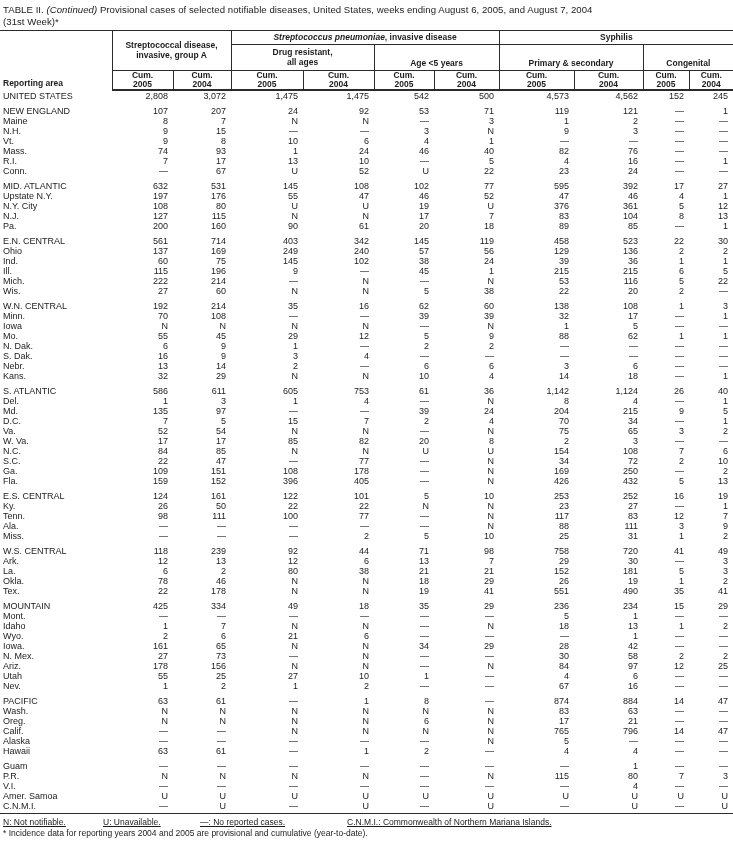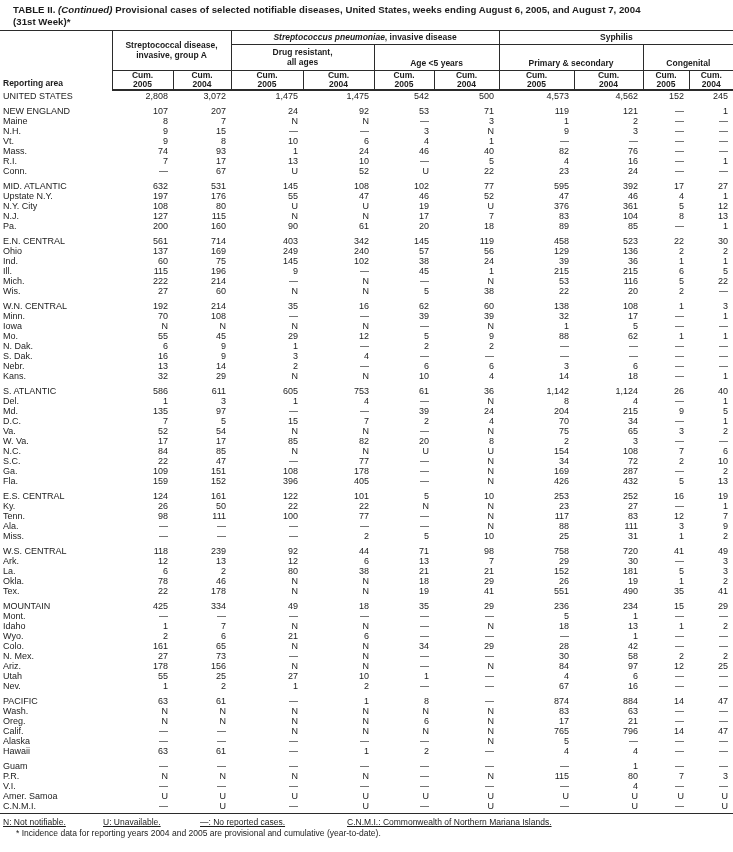--- a/index.html
+++ b/index.html
@@ -4,22 +4,22 @@
 <style>
   html,body { margin:0; padding:0; background:#ffffff; }
   body {
     width:733px; height:852px; overflow:hidden;
     font-family:"Liberation Sans", sans-serif;
     color:#1c1c1c;
     -webkit-font-smoothing:antialiased;
   }
   
   .title {
-    padding:4px 4px 2px 13px;
-    font-size:9.6px; font-weight:bold; line-height:11.5px;
+    padding:4px 4px 2px 3px;
+    font-size:9.6px; font-weight:normal; line-height:11.5px;
     letter-spacing:0.05px;
   }
   .title .it { font-style:italic; }
   
   table {
     width:733px; border-collapse:collapse; table-layout:fixed;
     margin-top:1px;
   }
   th, td { margin:0; padding:0; font-weight:normal; }
   thead th {
@@ -50,21 +50,21 @@
   tr.gap td { padding-top:5px; }
   tbody tr:last-child td { border-bottom:1px solid #2b2b2b; padding-bottom:2px; }
   
   .footnotes { position:relative; font-size:8.5px; line-height:10px; margin-top:3px; }
   .fn-line1 { position:relative; height:11px; }
   .fn-line1 span { position:absolute; top:0; white-space:nowrap;text-decoration:underline; }
   .fn-n    { left:3px; }
   .fn-u    { left:103px; }
   .fn-dash { left:200px; }
   .fn-cnmi { left:347px; }
-  .fn-line2 { padding-left:16px; white-space:nowrap; }
+  .fn-line2 { padding-left:3px; white-space:nowrap; }
 </style>
 </head>
 <body>
 
 <div class="title">
   <span>TABLE II.</span>
   <span class="it">(Continued)</span>
   <span>Provisional cases of selected notifiable diseases, United States, weeks ending August 6, 2005, and August 7, 2004</span><br>
   <span>(31st Week)*</span>
 </div>
@@ -605,21 +605,21 @@
       </tr>
       <tr class="state">
         <td class="area">Ga.</td>
         <td class="num">109</td>
         <td class="num">151</td>
         <td class="num">108</td>
         <td class="num">178</td>
         <td class="num">—</td>
         <td class="num">N</td>
         <td class="num">169</td>
-        <td class="num">287</td>
+        <td class="num">250</td>
         <td class="num">—</td>
         <td class="num">2</td>
       </tr>
       <tr class="state">
         <td class="area">Fla.</td>
         <td class="num">159</td>
         <td class="num">152</td>
         <td class="num">396</td>
         <td class="num">405</td>
         <td class="num">—</td>
@@ -805,21 +805,21 @@
         <td class="num">21</td>
         <td class="num">6</td>
         <td class="num">—</td>
         <td class="num">—</td>
         <td class="num">—</td>
         <td class="num">1</td>
         <td class="num">—</td>
         <td class="num">—</td>
       </tr>
       <tr class="state">
-        <td class="area">Colo.</td>
+        <td class="area">Iowa.</td>
         <td class="num">161</td>
         <td class="num">65</td>
         <td class="num">N</td>
         <td class="num">N</td>
         <td class="num">34</td>
         <td class="num">29</td>
         <td class="num">28</td>
         <td class="num">42</td>
         <td class="num">—</td>
         <td class="num">—</td>

